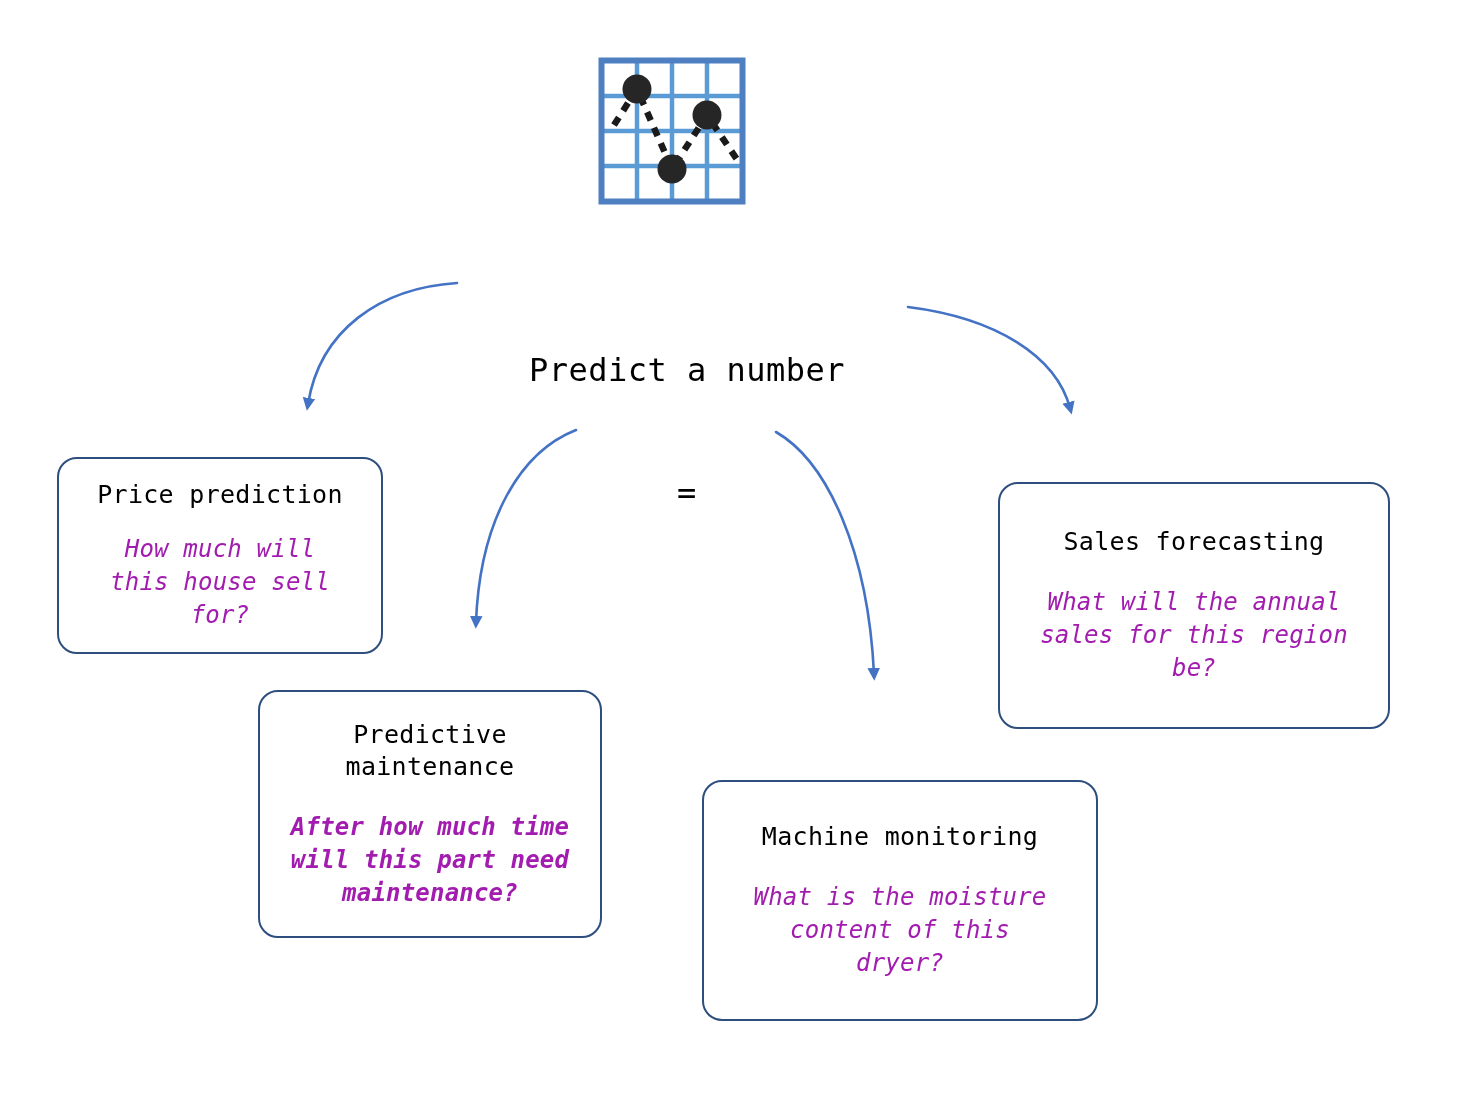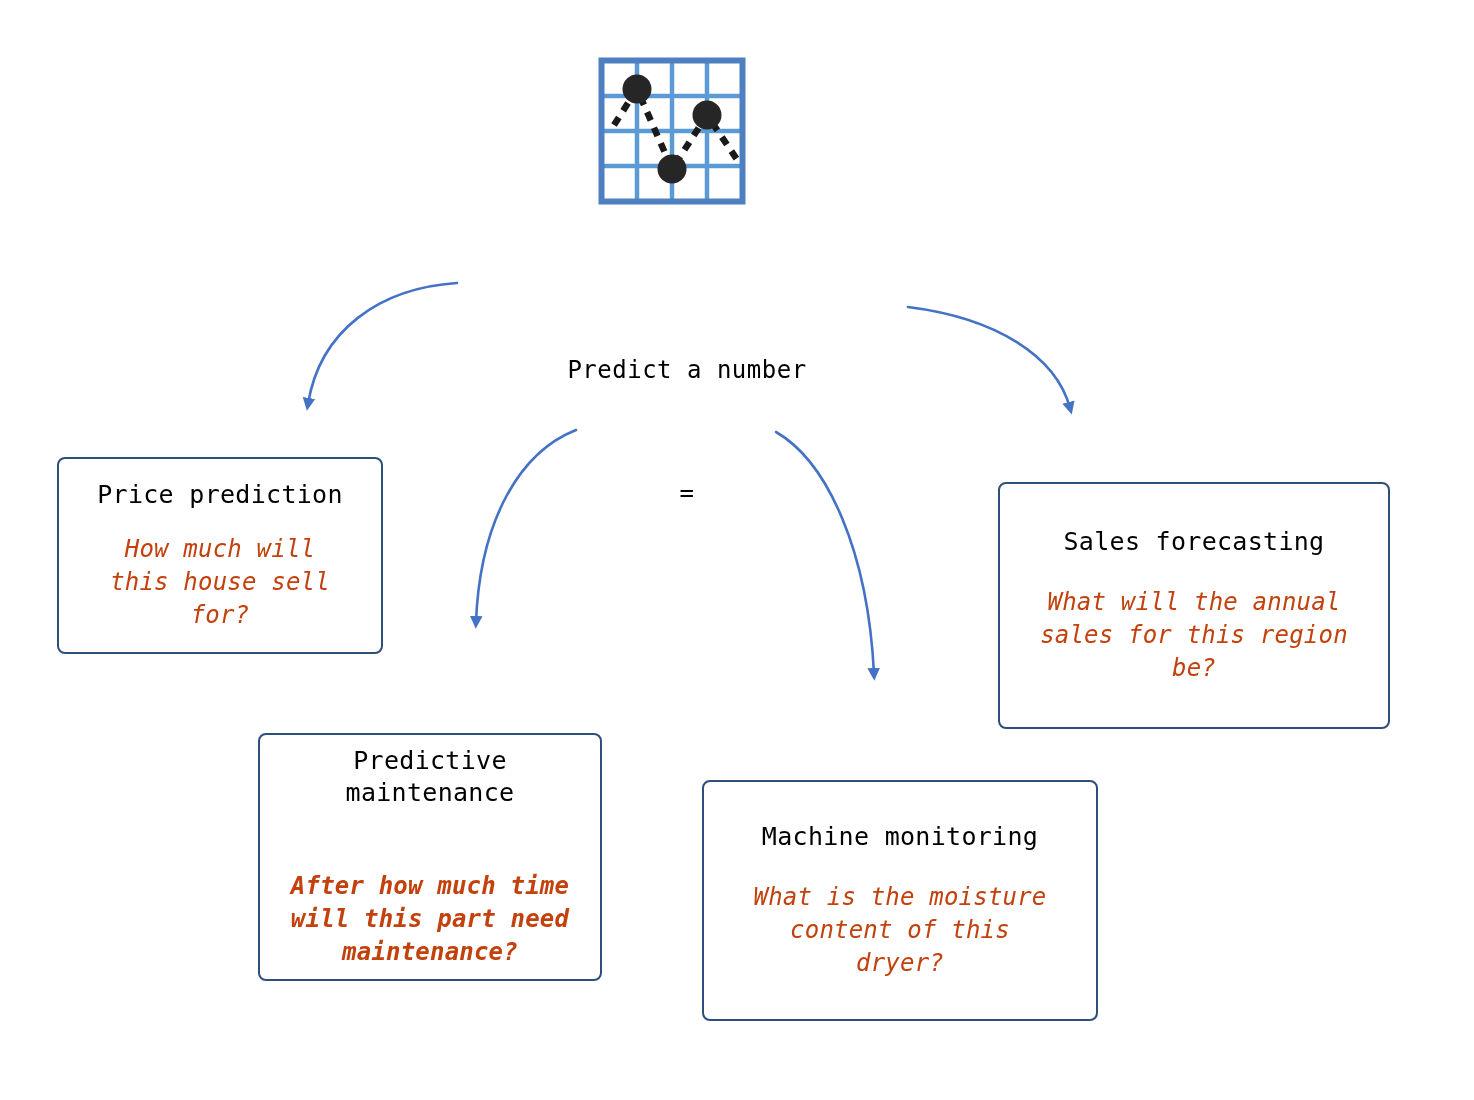--- a/index.html
+++ b/index.html
@@ -41,61 +41,61 @@
   }
 
   
   .center-title {
     position: absolute;
     left: 437px;
     top: 268px;
     width: 500px;
     text-align: center;
     color: #000000;
-    font-size: 24px;
+    font-size: 32px;
     line-height: 41px;
     letter-spacing: 0.5px;
     white-space: pre;
   }
 
   
   .node-box {
     position: absolute;
     box-sizing: border-box;
     background: #ffffff;
     border: 2.5px solid #2E4E7E;
-    border-radius: 8px;
+    border-radius: 20px;
     display: flex;
     flex-direction: column;
     align-items: center;
     justify-content: center;
     padding: 10px 14px;
   }
   .node-title {
     color: #000000;
     font-size: 25px;
     line-height: 32px;
     text-align: center;
     white-space: pre-line;
     letter-spacing: 0.3px;
   }
   .node-question {
-    color: #c2410c;
+    color: #a21caf;
     font-size: 24px;
     line-height: 33px;
     font-style: italic;
     text-align: center;
     white-space: pre-line;
     letter-spacing: 0.2px;
     margin-top: 26px;
   }
 
   
   #box-price        { left: 57px;   top: 457px;  width: 326px; height: 197px; }
-  #box-maintenance  { left: 258px;  top: 733px;  width: 344px; height: 248px; justify-content: space-between; }
+  #box-maintenance  { left: 258px;  top: 690px;  width: 344px; height: 248px; }
   #box-machine      { left: 702px;  top: 780px;  width: 396px; height: 241px; }
   #box-sales        { left: 998px;  top: 482px;  width: 392px; height: 247px; }
 
   #box-price .node-question { margin-top: 22px; }
   #box-maintenance .node-question { margin-top: 28px; font-weight: bold; }
   #box-machine .node-question { margin-top: 28px; }
   #box-sales .node-question { margin-top: 28px; }
 </style>
 </head>
 <body>

